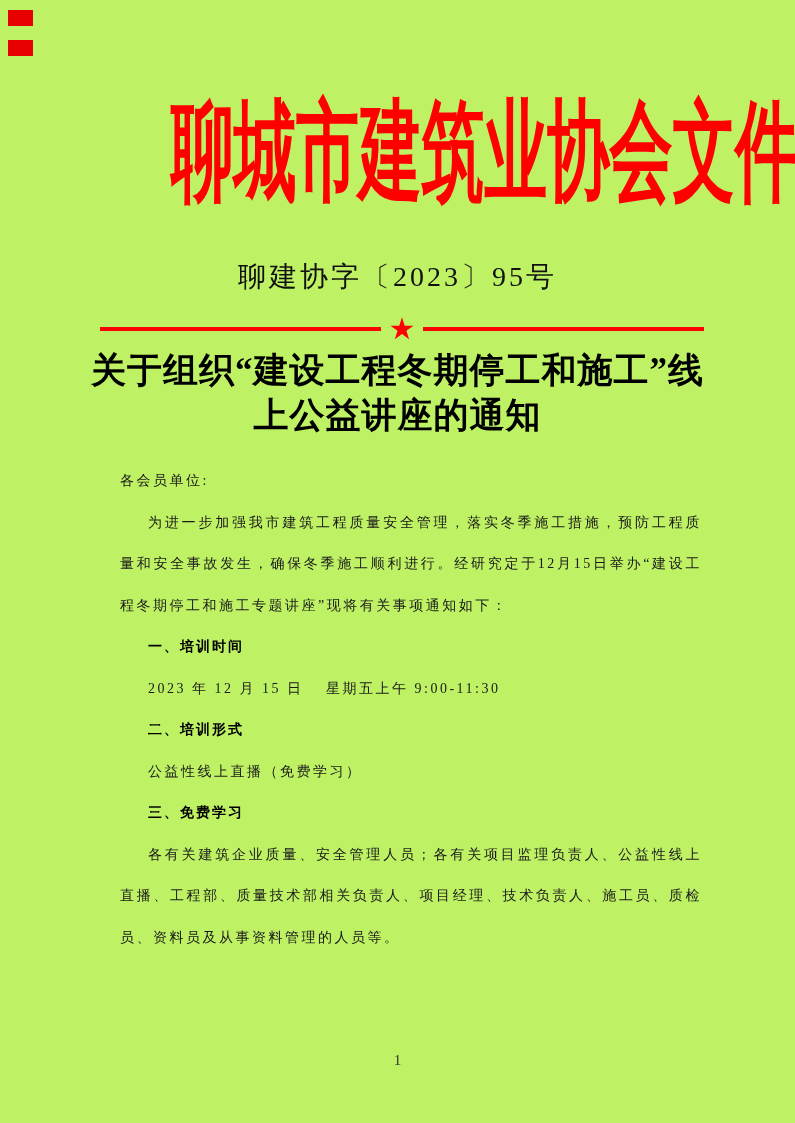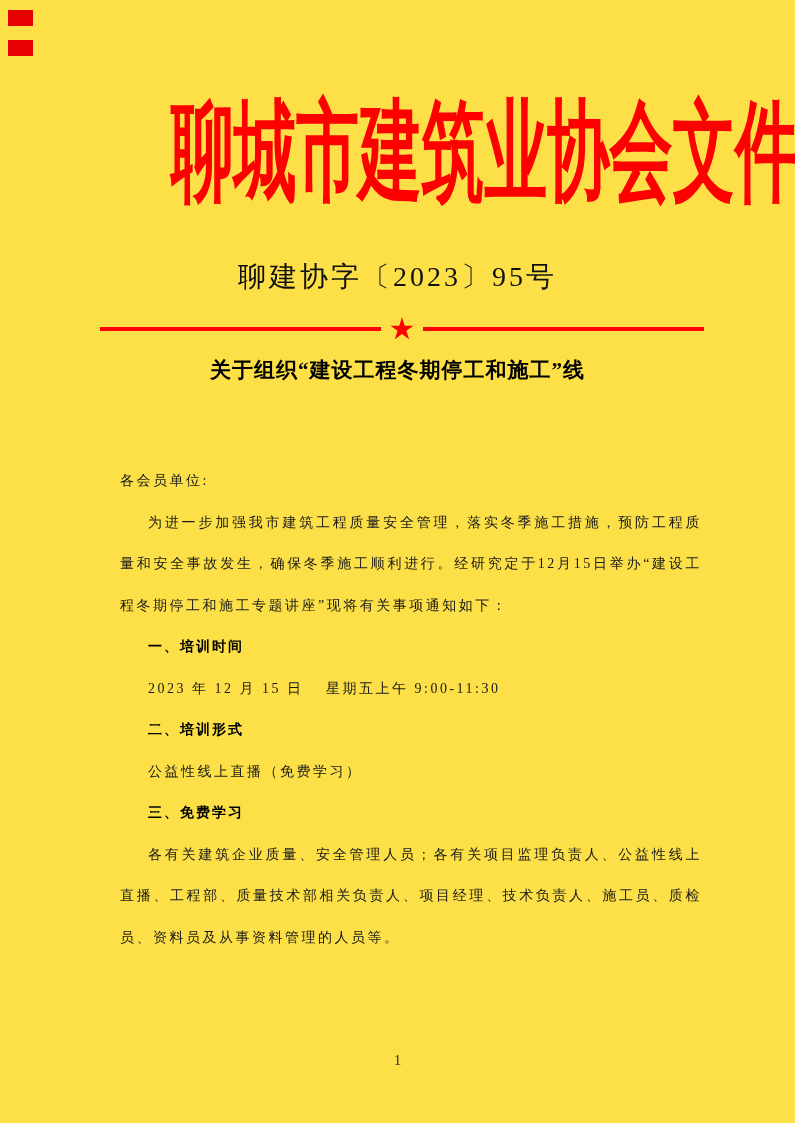--- a/index.html
+++ b/index.html
@@ -4,21 +4,21 @@
 <style>
   html, body {
     margin: 0;
     padding: 0;
     background: #ffffff;
   }
   .page {
     position: relative;
     width: 795px;
     height: 1123px;
-    background: #fde047;
+    background: #bef264;
     overflow: hidden;
     font-family: "Liberation Serif", serif;
     color: #1a1a1a;
   }
   .corner-mark {
     position: absolute;
     left: 8px;
     width: 25px;
     height: 16px;
     background: #e60000;
@@ -71,21 +71,21 @@
     line-height: 28px;
     padding: 0 8px;
     font-family: "DejaVu Sans", sans-serif;
   }
   .doc-title {
     position: absolute;
     top: 348px;
     left: 0;
     width: 795px;
     text-align: center;
-    font-size: 21px;
+    font-size: 35px;
     font-weight: bold;
     line-height: 45px;
     letter-spacing: 1px;
     color: #000000;
   }
   .body-text {
     position: absolute;
     top: 460px;
     left: 120px;
     width: 582px;
@@ -131,20 +131,21 @@
   <div class="doc-number">聊建协字〔2023〕95号</div>
 
   <div class="divider">
     <div class="rule"></div>
     <span class="star">★</span>
     <div class="rule"></div>
   </div>
 
   <div class="doc-title">
     <div>关于组织“建设工程冬期停工和施工”线</div>
+    <div>上公益讲座的通知</div>
   </div>
 
   <div class="body-text">
     <p class="no-indent">各会员单位:</p>
     <p>为进一步加强我市建筑工程质量安全管理，落实冬季施工措施，预防工程质量和安全事故发生，确保冬季施工顺利进行。经研究定于12月15日举办“建设工程冬期停工和施工专题讲座”现将有关事项通知如下：</p>
     <p class="heading">一、培训时间</p>
     <p>2023 年 12 月 15 日　 星期五上午 9:00-11:30</p>
     <p class="heading">二、培训形式</p>
     <p>公益性线上直播（免费学习）</p>
     <p class="heading">三、免费学习</p>

